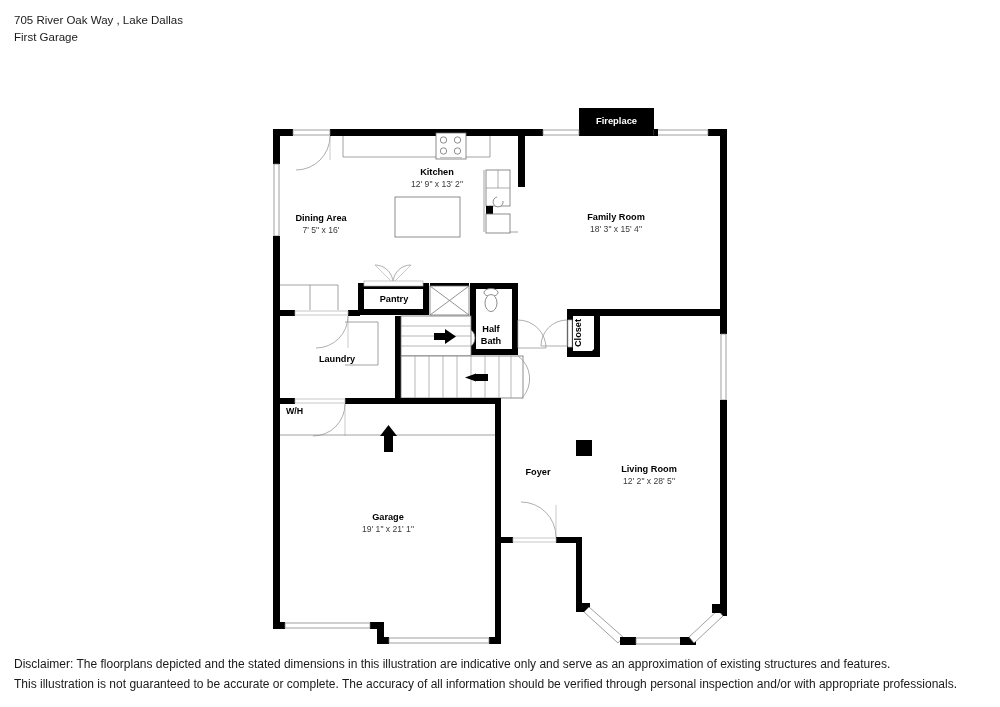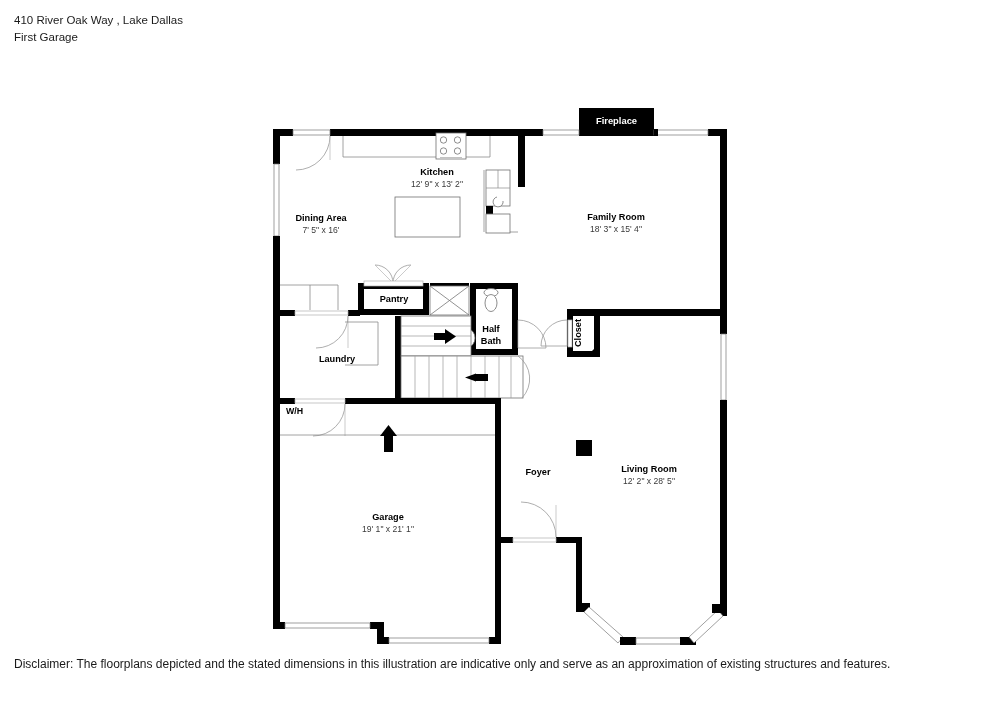--- a/index.html
+++ b/index.html
@@ -84,21 +84,21 @@
   .fixture { stroke: #707070; stroke-width: 0.8; fill: #ffffff; }
   .swing { stroke: #999999; stroke-width: 0.8; fill: none; }
   .dooropen { fill: #ffffff; stroke: #b0b0b0; stroke-width: 0.7; }
   .windowpane { fill: #ffffff; stroke: #777777; stroke-width: 0.7; }
   .blackfill { fill: #000000; }
 </style>
 </head>
 <body>
 
 <div id="header">
-  <div class="line">410 River Oak Way , Lake Dallas</div>
+  <div class="line">705 River Oak Way , Lake Dallas</div>
   <div class="line">First Garage</div>
 </div>
 
 <div id="plan-wrap">
 <svg width="1000" height="707" viewBox="0 0 1000 707" xmlns="http://www.w3.org/2000/svg">
 
   <g>
     <rect x="579" y="108" width="75" height="23" class="wall"></rect>
     <text class="fireplace-label" x="616.5" y="123.5">Fireplace</text>
   </g>
@@ -360,13 +360,14 @@
     <text class="room-dim" x="649" y="484">12' 2" x 28' 5"</text>
 
     <rect x="576" y="440" width="16" height="16" class="blackfill"></rect>
   </g>
 
 </svg>
 </div>
 
 <div id="footer">
   <div class="line">Disclaimer: The floorplans depicted and the stated dimensions in this illustration are indicative only and serve as an approximation of existing structures and features.</div>
+  <div class="line">This illustration is not guaranteed to be accurate or complete. The accuracy of all information should be verified through personal inspection and/or with appropriate professionals.</div>
 </div>
 
 </body></html>

